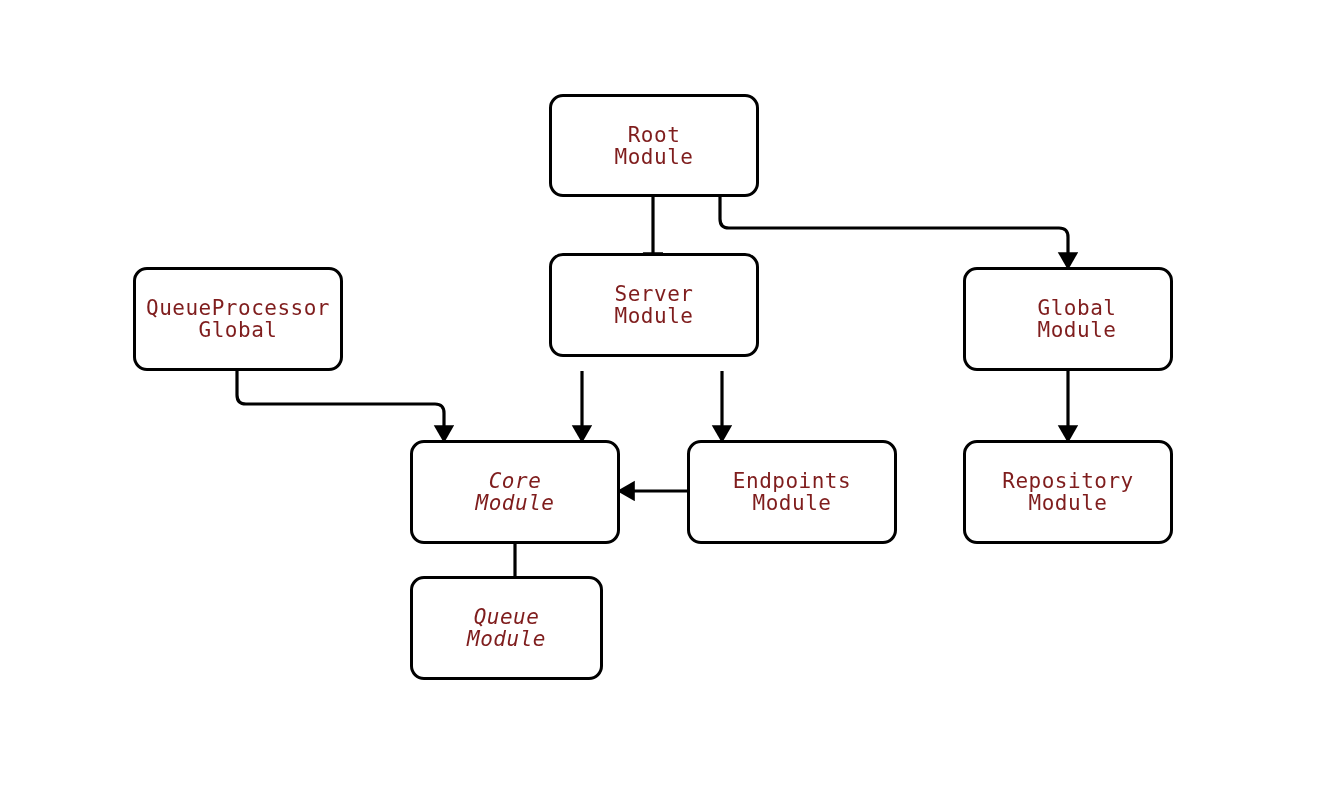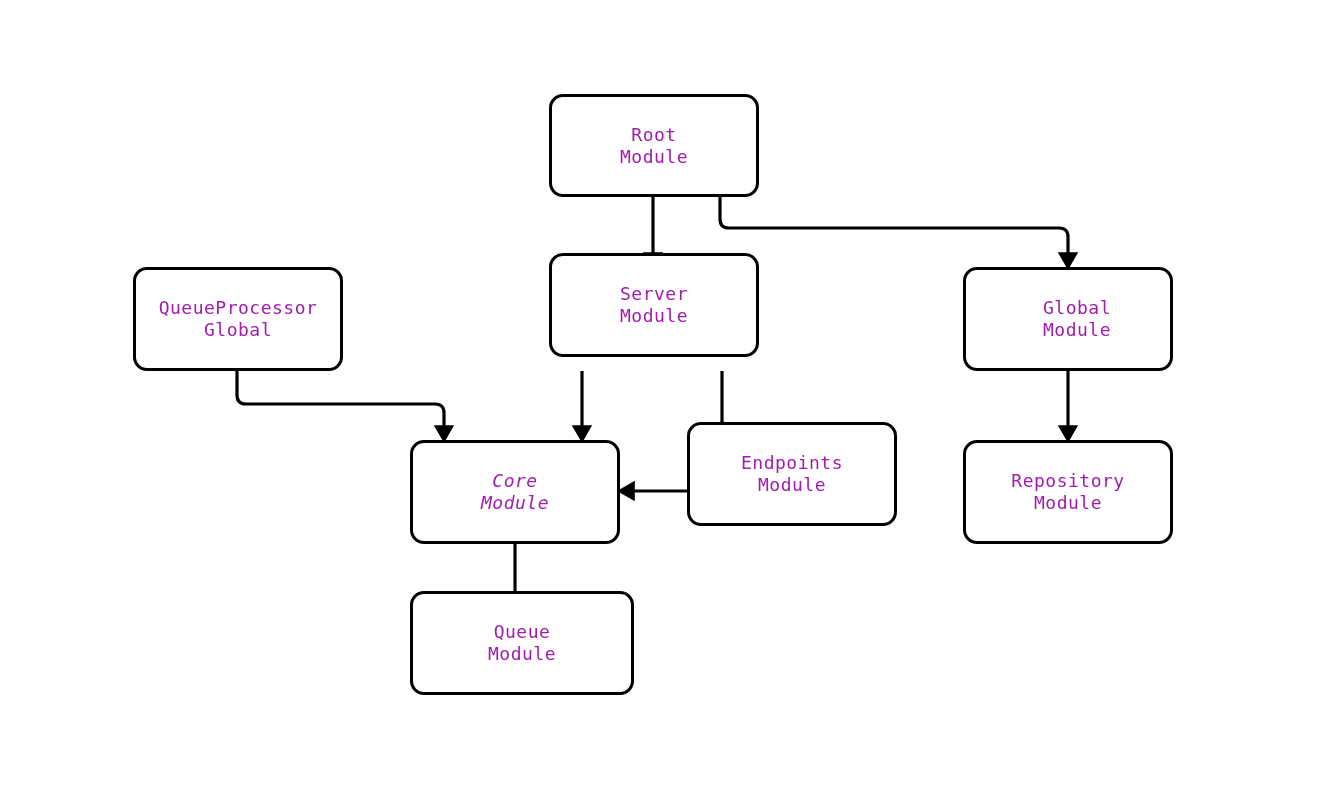--- a/index.html
+++ b/index.html
@@ -30,22 +30,22 @@
     background: #ffffff;
     border: 3px solid #000000;
     border-radius: 14px;
     display: flex;
     flex-direction: column;
     align-items: center;
     justify-content: center;
     z-index: 2;
   }
   .node-label {
-    color: #a21caf;
-    font-size: 18px;
+    color: #7f1d1d;
+    font-size: 21px;
     line-height: 22px;
     text-align: center;
     white-space: pre;
     letter-spacing: 0.5px;
   }
 </style>
 </head>
 <body>
 
 <div id="canvas">
@@ -92,28 +92,28 @@
   <div class="node" style="left:963px; top:267px; width:210px; height:104px;padding-left:18px;">
     <div class="node-label">Global
 Module</div>
   </div>
 
   <div class="node" style="left:410px; top:440px; width:210px; height:104px;font-style:italic;">
     <div class="node-label">Core
 Module</div>
   </div>
 
-  <div class="node" style="left:687px; top:422px; width:210px; height:104px;">
+  <div class="node" style="left:687px; top:440px; width:210px; height:104px;">
     <div class="node-label">Endpoints
 Module</div>
   </div>
 
   <div class="node" style="left:963px; top:440px; width:210px; height:104px;">
     <div class="node-label">Repository
 Module</div>
   </div>
 
-  <div class="node" style="left:410px; top:591px; width:224px; height:104px;">
+  <div class="node" style="left:410px; top:576px; width:193px; height:104px;font-style:italic;">
     <div class="node-label">Queue
 Module</div>
   </div>
 
 </div>
 
 </body></html>

